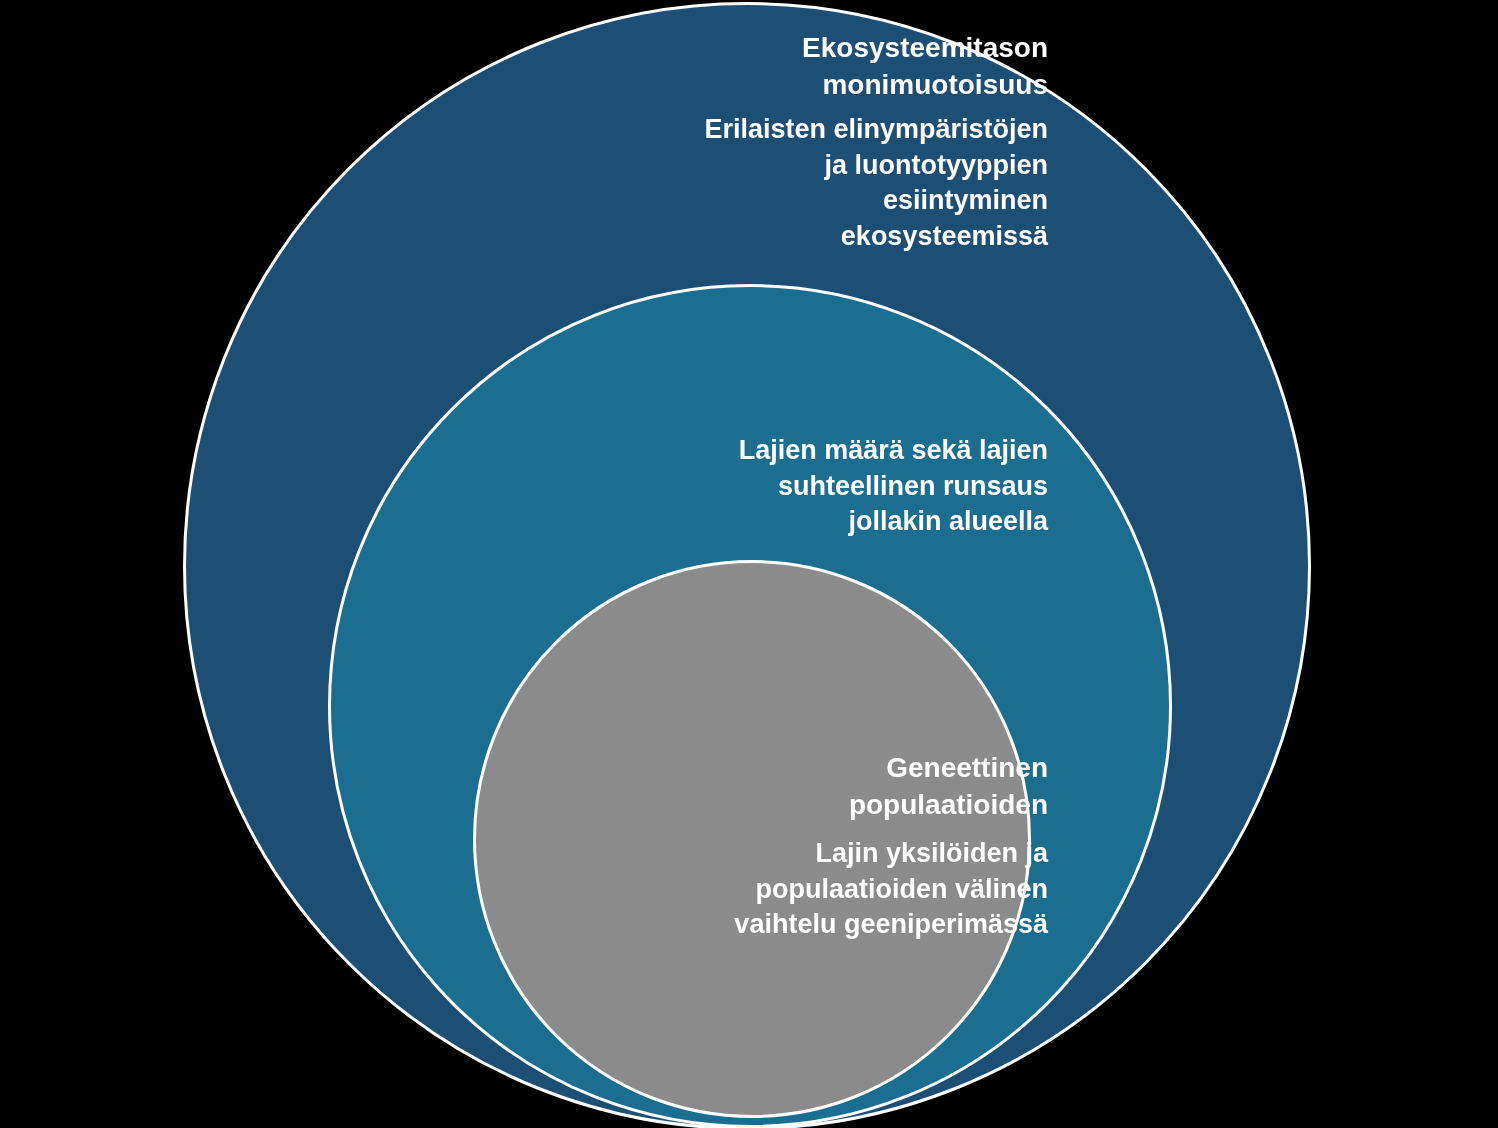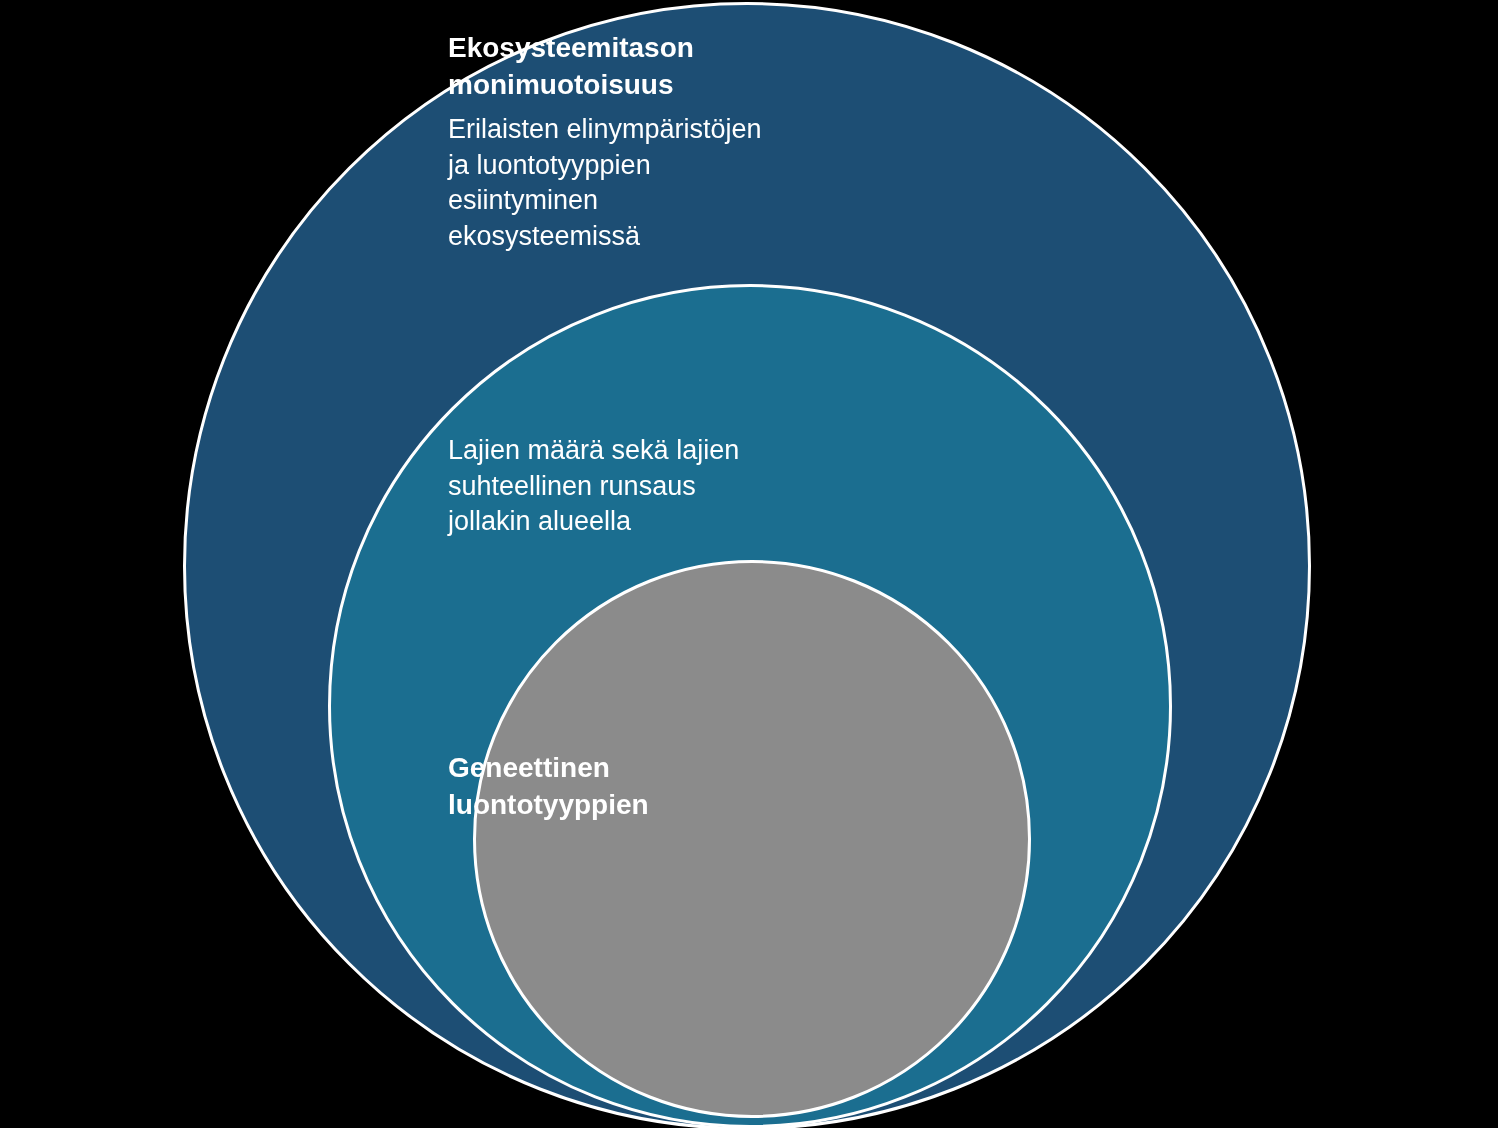--- a/index.html
+++ b/index.html
@@ -40,33 +40,33 @@
     top: 560px;
     width: 558px;
     height: 558px;
     background: #8b8b8b;
   }
   .label {
     position: absolute;
     left: 748px;
     transform: translateX(-50%);
     color: #ffffff;
-    text-align: left;
+    text-align: right;
     white-space: pre-line;
     width: 600px;
   }
   .label-title {
     font-weight: bold;
     font-size: 28px;
     line-height: 1.32;
   }
   .label-desc {
     font-size: 27px;
     line-height: 1.32;
-    font-weight: normal;
+    font-weight: bold;
   }
   .outer-title  { top: 30px; }
   .outer-desc   { top: 112px; }
   .middle-title { top: 338px; }
   .middle-desc  { top: 388px; margin-top: 45px; }
   .inner-title  { top: 750px; }
   .inner-desc   { top: 836px; }
 </style>
 </head>
 <body>
@@ -86,16 +86,19 @@
 ja luontotyyppien
 esiintyminen
 ekosysteemissä</div>
 
 
   <div class="label label-desc middle-desc">Lajien määrä sekä lajien
 suhteellinen runsaus
 jollakin alueella</div>
 
   <div class="label label-title inner-title">Geneettinen
-luontotyyppien</div>
+populaatioiden</div>
 
+  <div class="label label-desc inner-desc">Lajin yksilöiden ja
+populaatioiden välinen
+vaihtelu geeniperimässä</div>
 
 </div>
 
 </body></html>

